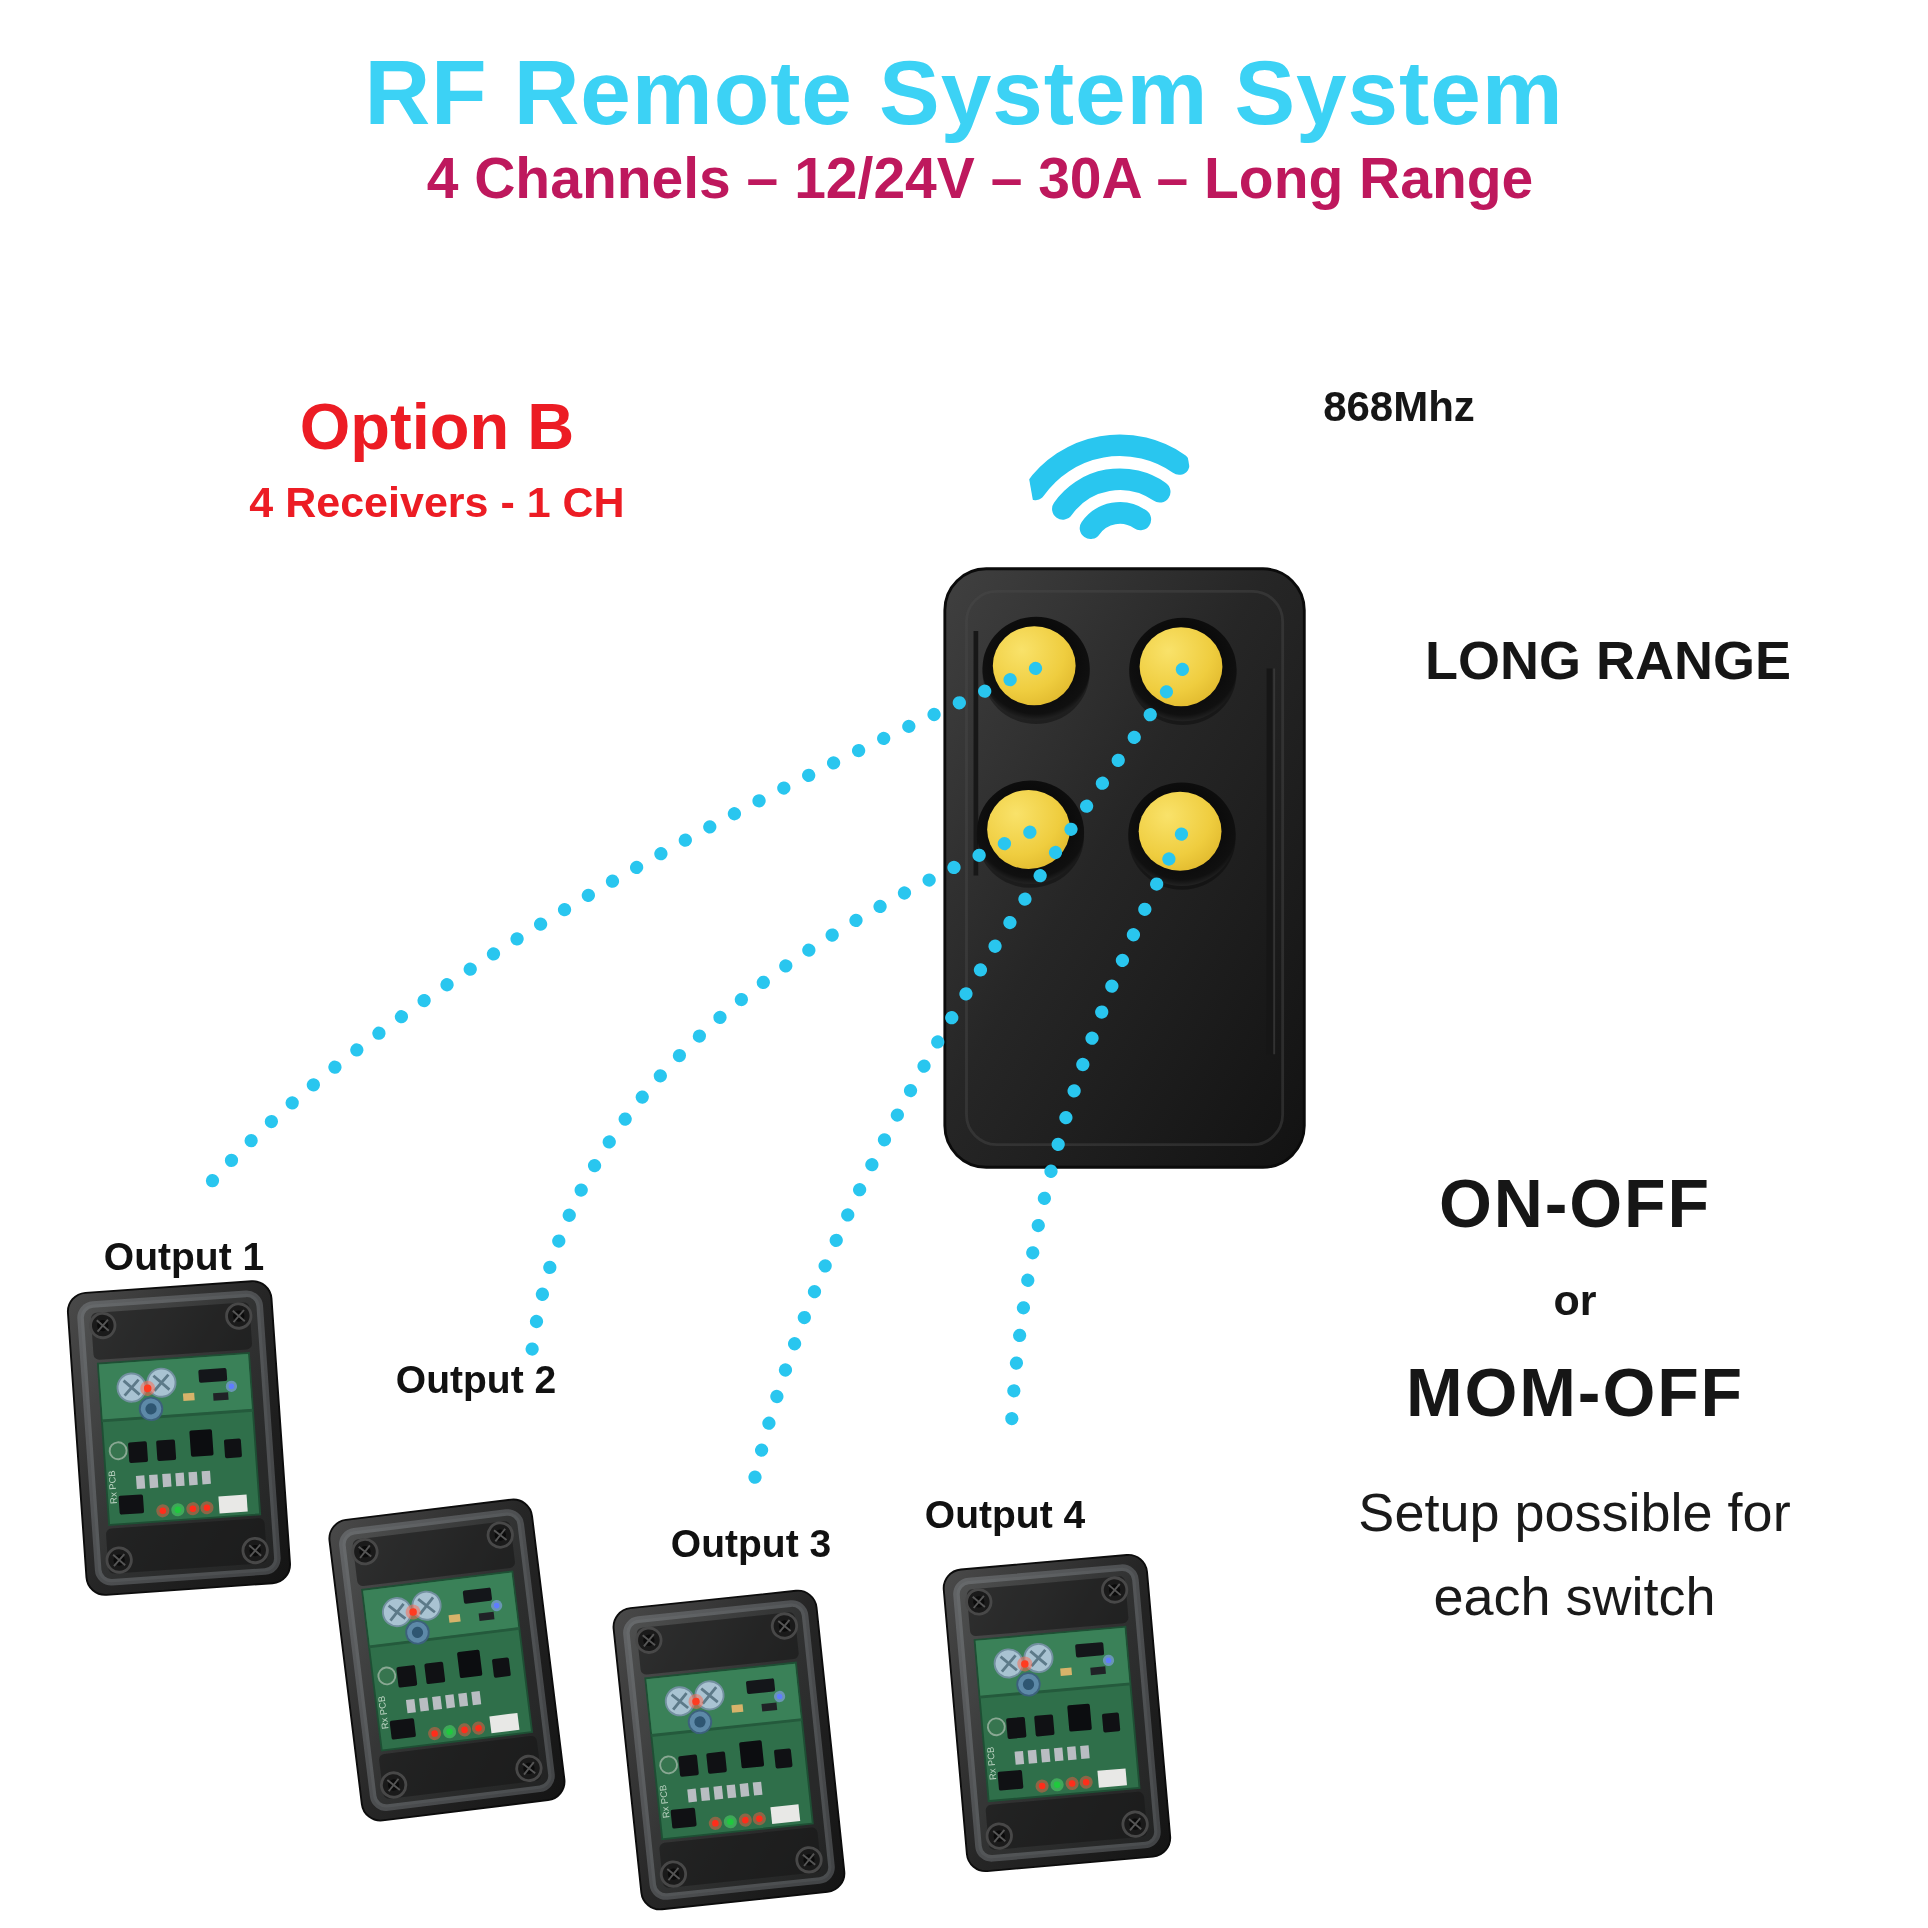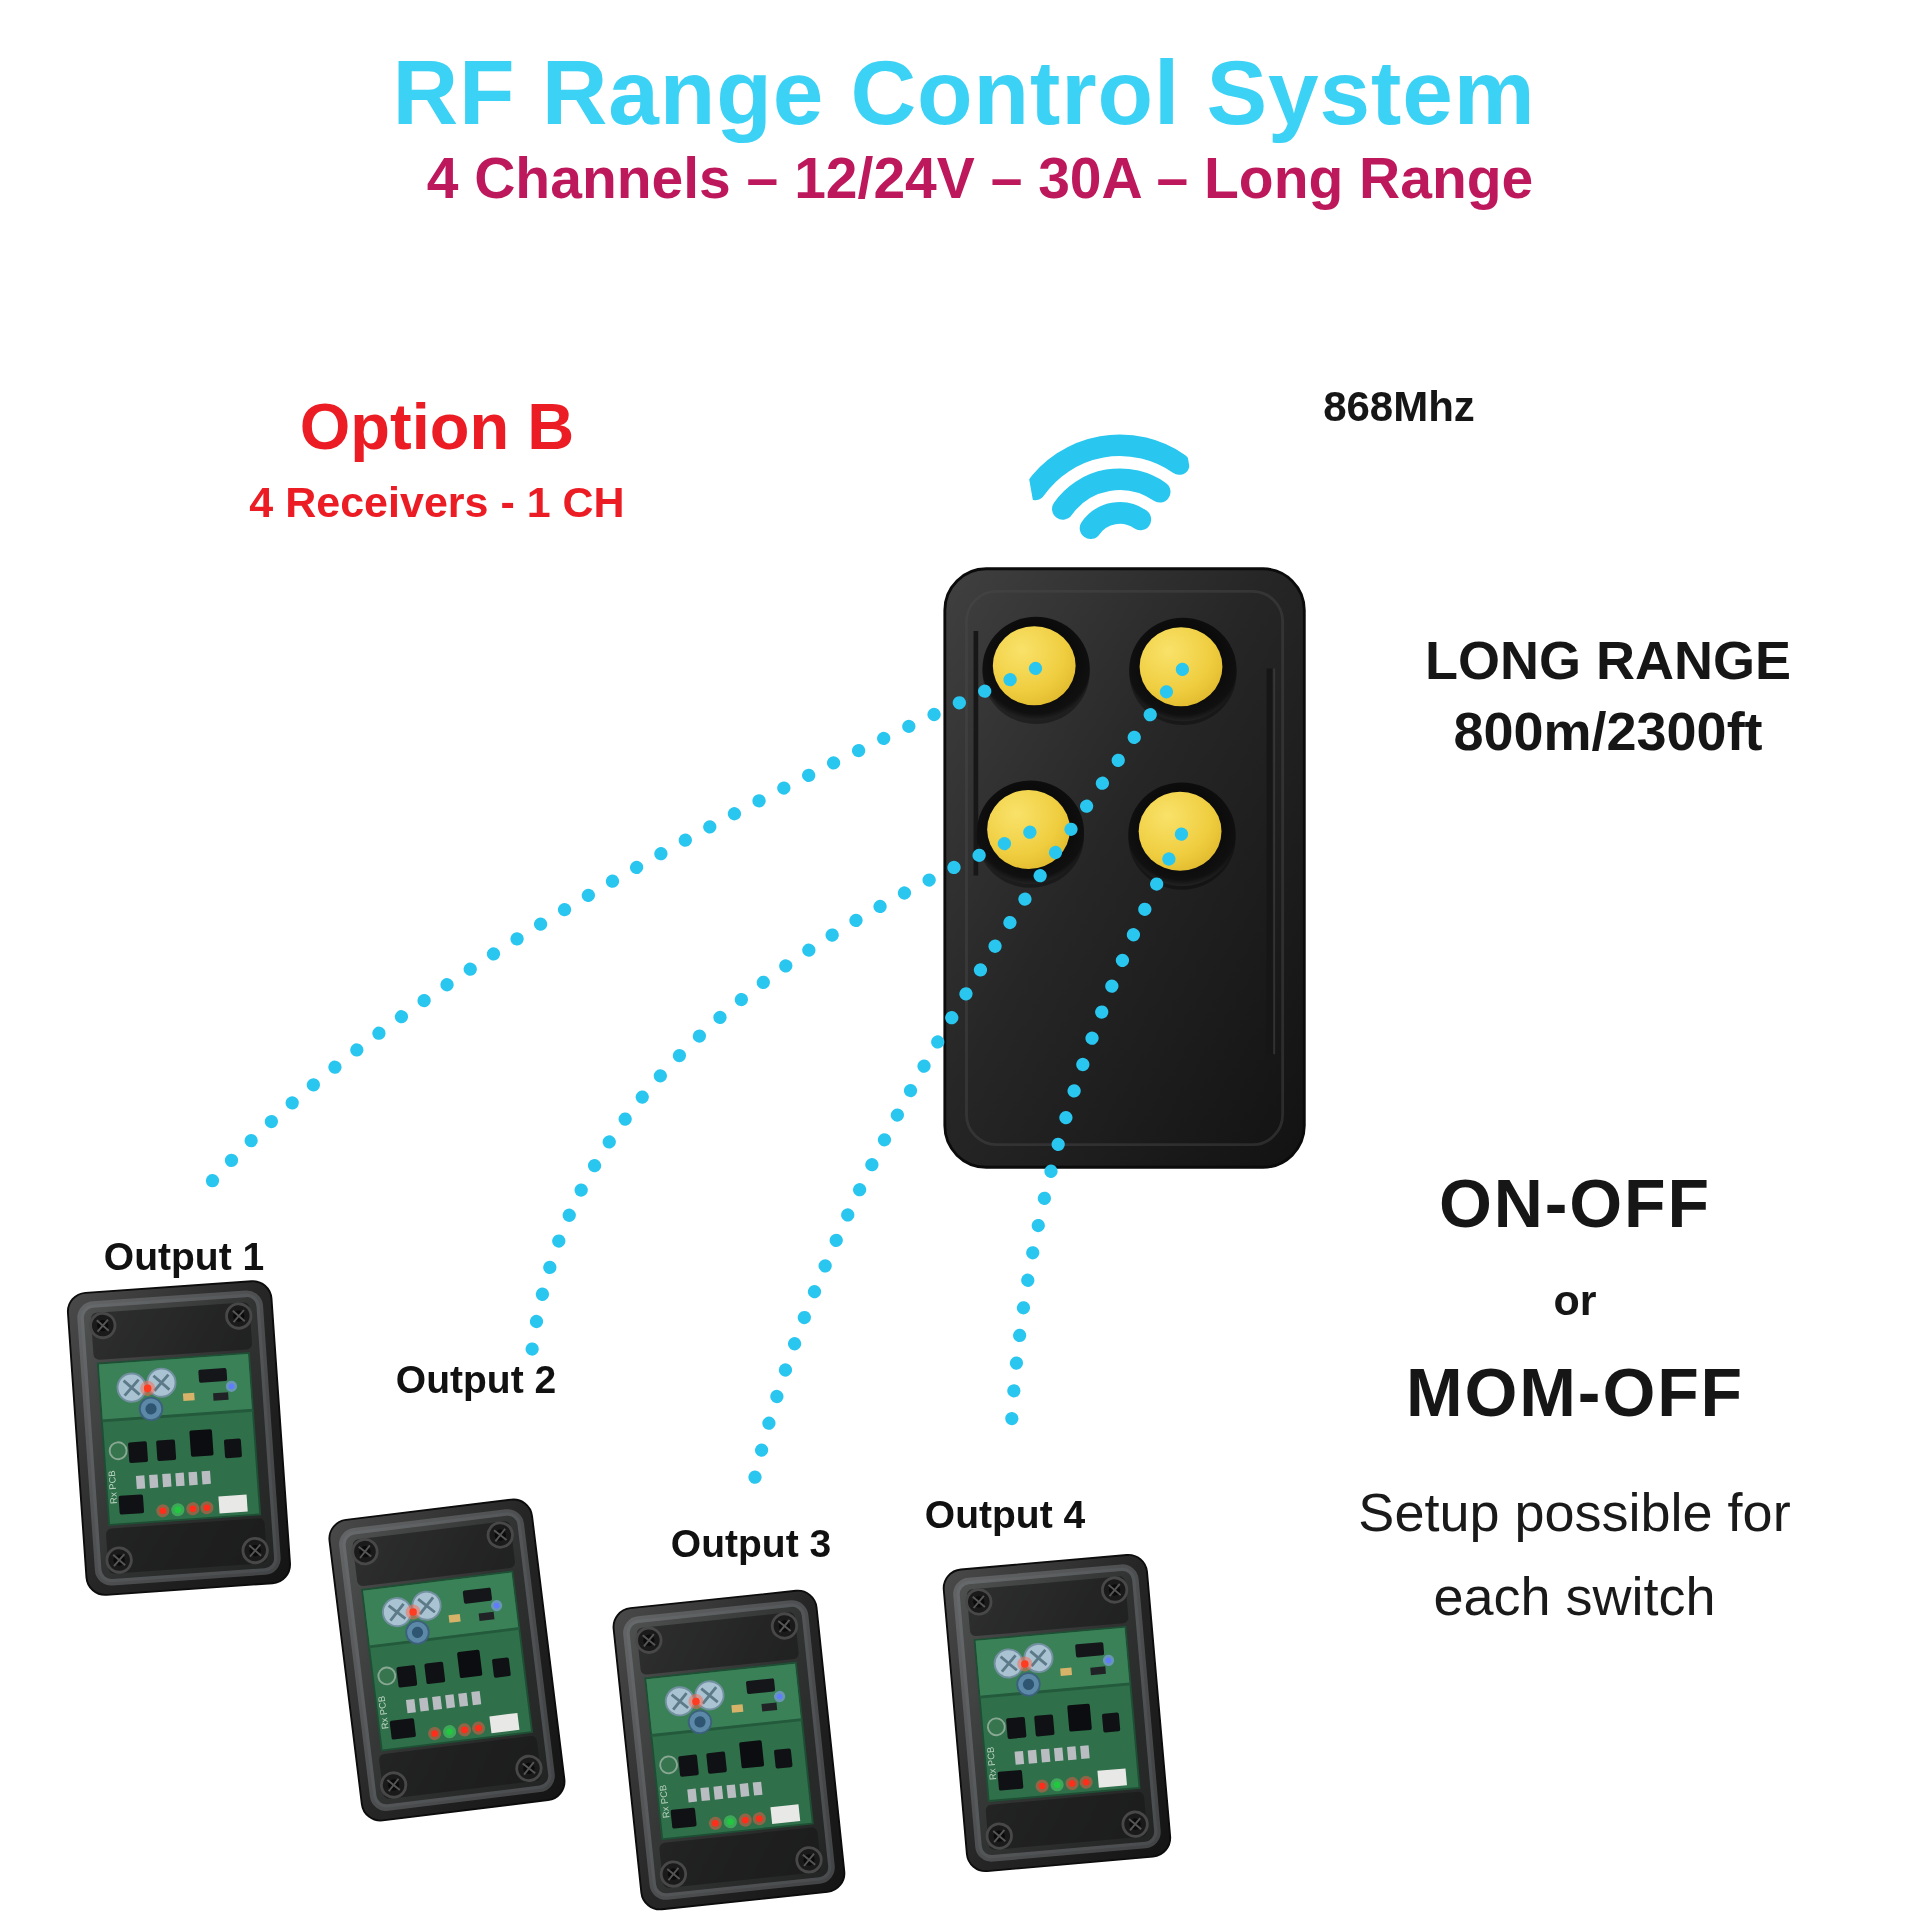--- a/index.html
+++ b/index.html
@@ -140,21 +140,21 @@
         </g>
         <g>
           <circle cx="185" cy="292" r="13" fill="#1a1a1a" stroke="#484848" stroke-width="3"></circle>
             <circle cx="185" cy="292" r="6" fill="#0a0a0a"></circle>
             <path d="M179 286 L191 298 M191 286 L179 298" stroke="#555" stroke-width="2"></path>
         </g>
       </symbol>
     </defs>
   </svg>
 
-  <div class="abs title center">RF Range Control System</div>
+  <div class="abs title center">RF Remote System System</div>
   <div class="abs subtitle center">4 Channels – 12/24V – 30A – Long Range</div>
 
   <div class="abs optionb center">
     <div class="h">Option B</div>
     <div class="s">4 Receivers - 1 CH</div>
   </div>
 
   <div class="abs rfsignal center">
     <div>868Mhz</div>
   </div>
@@ -162,21 +162,20 @@
   <svg class="abs wifi" viewBox="0 0 170 150">
     <g fill="none" stroke="#29C6EF" stroke-width="23" stroke-linecap="round">
       <path d="M55.1 119.1 A 38 38 0 0 1 108.9 119.1"></path>
       <path d="M29.7 93.7 A 74 74 0 0 1 134.3 93.7"></path>
       <path d="M4.2 68.2 A 110 110 0 0 1 159.8 68.2"></path>
     </g>
   </svg>
 
   <div class="abs longrange center">
     <div>LONG RANGE</div>
-    <div>800m/2300ft</div>
   </div>
 
   <svg class="abs remote" viewBox="0 0 390 645">
     <rect x="3" y="4" width="382" height="636" rx="44" fill="url(#gRemote)" stroke="#0b0b0b" stroke-width="3"></rect>
     <rect x="26" y="28" width="336" height="588" rx="32" fill="none" stroke="#4a4a4a" stroke-opacity="0.45" stroke-width="3"></rect>
     <line x1="348" y1="110" x2="348" y2="520" stroke="#161616" stroke-width="6"></line>
     <line x1="353" y1="110" x2="353" y2="520" stroke="#454545" stroke-width="2" opacity="0.6"></line>
     <line x1="36" y1="70" x2="36" y2="330" stroke="#171717" stroke-width="5"></line>
     <g>
       <ellipse cx="100" cy="114" rx="57" ry="55" fill="#000" opacity="0.35"></ellipse>

